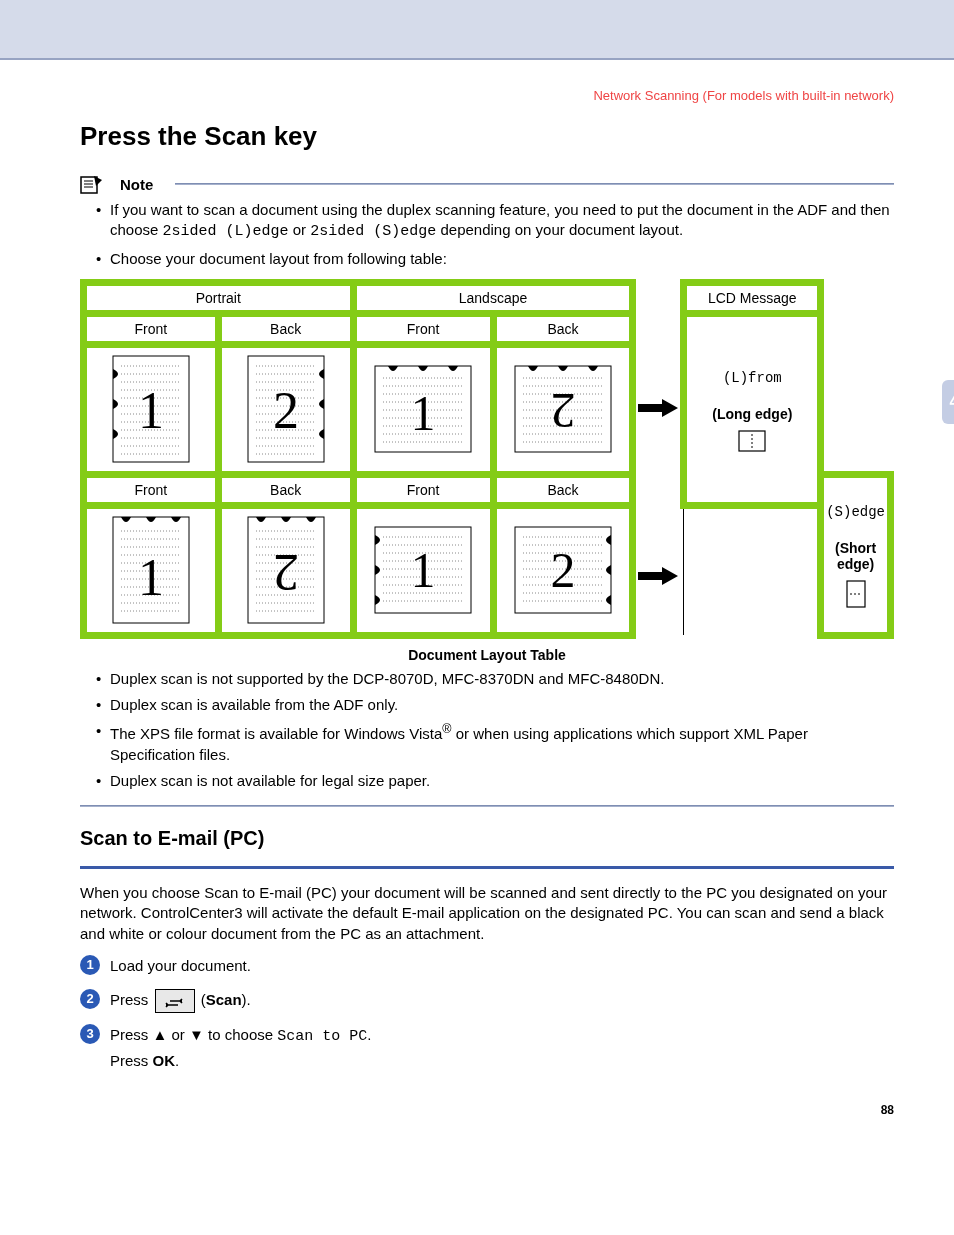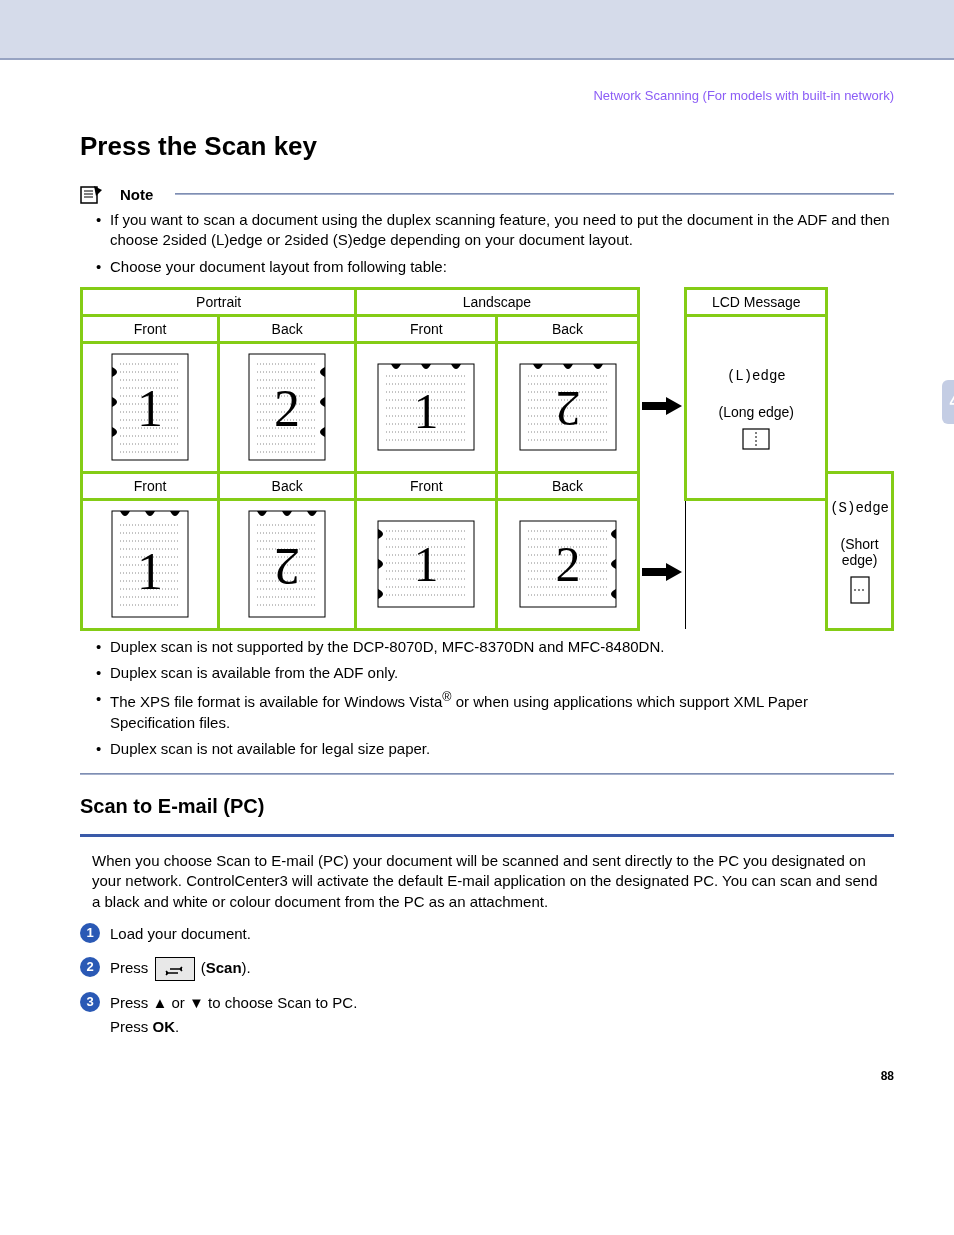--- a/index.html
+++ b/index.html
@@ -1,46 +1,46 @@
 <!DOCTYPE html>
 <html><head>
 <meta charset="utf-8">
 <style>
   * { box-sizing: border-box; margin: 0; padding: 0; }
   body { font-family: Arial, Helvetica, sans-serif; font-size: 15px; color: #000; background: #fff; width: 954px; }
   .topbar { height: 60px; background: #d5dbea; border-bottom: 2px solid #97a3c2; }
   .page { padding: 20px 60px 40px 80px; position: relative; }
-  .header-right { text-align: right; color: #8b5cf6; font-size: 13px; margin: 8px 0 28px 0; }
+  .header-right { text-align: right; color: #ef4444; font-size: 13px; margin: 8px 0 18px 0; }
   .h1 { font-size: 26px; font-weight: bold; margin-bottom: 22px; }
   .note-row { display: flex; align-items: center; gap: 16px; margin-bottom: 6px; }
   .note-icon { width: 24px; height: 20px; }
   .note-label { font-weight: bold; font-size: 15px; }
   .note-hr { flex: 1; height: 2px; background: linear-gradient(#6b7da6, #b9c2d8); margin-left: 6px; }
   ul.bullets { list-style: none; padding-left: 16px; }
   ul.bullets li { position: relative; padding-left: 14px; margin: 6px 0; line-height: 1.35; }
   ul.bullets li::before { content: "•"; position: absolute; left: 0; }
-  .mono { font-family: Liberation Sans, sans-serif; }
+  .mono { font-family: Liberation Mono, monospace; }
   .table-wrap { margin: 10px 0 4px 0; }
   table.layout { border-collapse: collapse; width: 100%; }
-  table.layout th, table.layout td { border: 3px solid #84cc16; text-align: center; vertical-align: middle; padding: 4px 2px; font-size: 14px; font-weight: normal; }
+  table.layout th, table.layout td { border: 7px solid #84cc16; text-align: center; vertical-align: middle; padding: 4px 2px; font-size: 14px; font-weight: normal; }
   table.layout th { font-weight: normal; }
   .cell-h { height: 24px; }
   .cell-img { height: 130px; padding: 8px 4px; }
   .arrow-cell { border: none !important; width: 48px; position: relative; }
   .arrow-sep { border-left: 1px solid #000 !important; border-right: 1px solid #000 !important; }
   .arrow { width: 40px; height: 18px; margin: 0 auto; }
   .lcd-cell { height: 130px; }
   .lcd-code { font-family: "Courier New", monospace; font-size: 14px; display: block; margin-top: 6px; }
-  .lcd-txt { font-size: 14px; display: block; margin-top: 20px; }
+  .lcd-txt { font-size: 14px; display: block; margin-top: 20px; font-weight: bold; }
   .icon-box { margin: 8px auto 0 auto; }
   .table-caption { text-align: center; font-weight: bold; font-size: 14px; margin: 8px 0 6px 0; }
   .sec-divider { height: 2px; background: linear-gradient(#6b7da6, #b9c2d8); margin: 14px 0 20px 0; }
   .h2 { font-size: 20px; font-weight: bold; margin-bottom: 16px; }
   .h2-underline { height: 3px; background: #3a5aa8; margin-bottom: 14px; }
-  p.body { line-height: 1.35; margin: 10px 12px; }
+  p.body { line-height: 1.35; margin: 10px 0; }
   .steps { list-style: none; margin-top: 8px; }
   .steps li { display: flex; align-items: flex-start; gap: 10px; margin: 10px 0; }
   .step-num { width: 20px; height: 20px; border-radius: 50%; background: #2a59b5; color: #fff; font-size: 13px; font-weight: bold; display: flex; align-items: center; justify-content: center; flex-shrink: 0; margin-top: 1px; }
   .step-body { line-height: 1.6; }
   .scan-btn { display: inline-flex; align-items: center; justify-content: center; width: 40px; height: 24px; border: 1px solid #000; background: #e8e8e8; vertical-align: middle; margin: 0 2px; }
   .side-tab { position: absolute; right: -12px; top: 320px; width: 24px; height: 44px; background: #c4cde4; color: #fff; font-weight: bold; display: flex; align-items: center; justify-content: center; border-radius: 6px 0 0 6px; font-size: 16px; }
   .page-num { text-align: right; font-size: 12px; font-weight: bold; margin-top: 30px; }
   .doc-svg { display: block; margin: 0 auto; }
 </style>
 </head>
@@ -82,21 +82,21 @@
         <th colspan="2" class="cell-h">Landscape</th>
         <td rowspan="2" class="arrow-cell arrow-sep"></td>
         <th class="cell-h" style="width:160px">LCD Message</th>
       </tr>
       <tr>
         <th class="cell-h" style="width:150px">Front</th>
         <th class="cell-h" style="width:150px">Back</th>
         <th class="cell-h" style="width:150px">Front</th>
         <th class="cell-h" style="width:150px">Back</th>
         <td rowspan="3" class="lcd-cell">
-          <span class="lcd-code">(L)edge</span>
+          <span class="lcd-code">(L)from</span>
           <span class="lcd-txt">(Long edge)</span>
           <svg class="icon-box" width="28" height="22" viewBox="0 0 28 22">
             <rect x="1" y="1" width="26" height="20" fill="none" stroke="#000" stroke-width="1.2"></rect>
             <line x1="14" y1="4" x2="14" y2="18" stroke="#000" stroke-dasharray="2 2"></line>
           </svg>
         </td>
       </tr>
       <tr>
         <td class="cell-img">
           <svg class="doc-svg" width="80" height="110" viewBox="0 0 80 110">
@@ -308,20 +308,21 @@
                   <path d="M104 80 Q94 75 104 70 Z" transform="translate(-6,0)"></path>
                 </g>
             <text x="50" y="62" font-size="50" font-family="serif" text-anchor="middle">2</text>
           </svg>
         </td>
       </tr>
     </tbody>
       </table>
   </div>
 
+  <div class="table-caption">Document Layout Table</div>
 
   <ul class="bullets">
     <li>Duplex scan is not supported by the DCP-8070D, MFC-8370DN and MFC-8480DN.</li>
     <li>Duplex scan is available from the ADF only.</li>
     <li>
       <span>The XPS file format is available for Windows Vista</span><sup>®</sup><span> or when using applications which support XML Paper Specification files.</span>
     </li>
     <li>Duplex scan is not available for legal size paper.</li>
   </ul>
 

